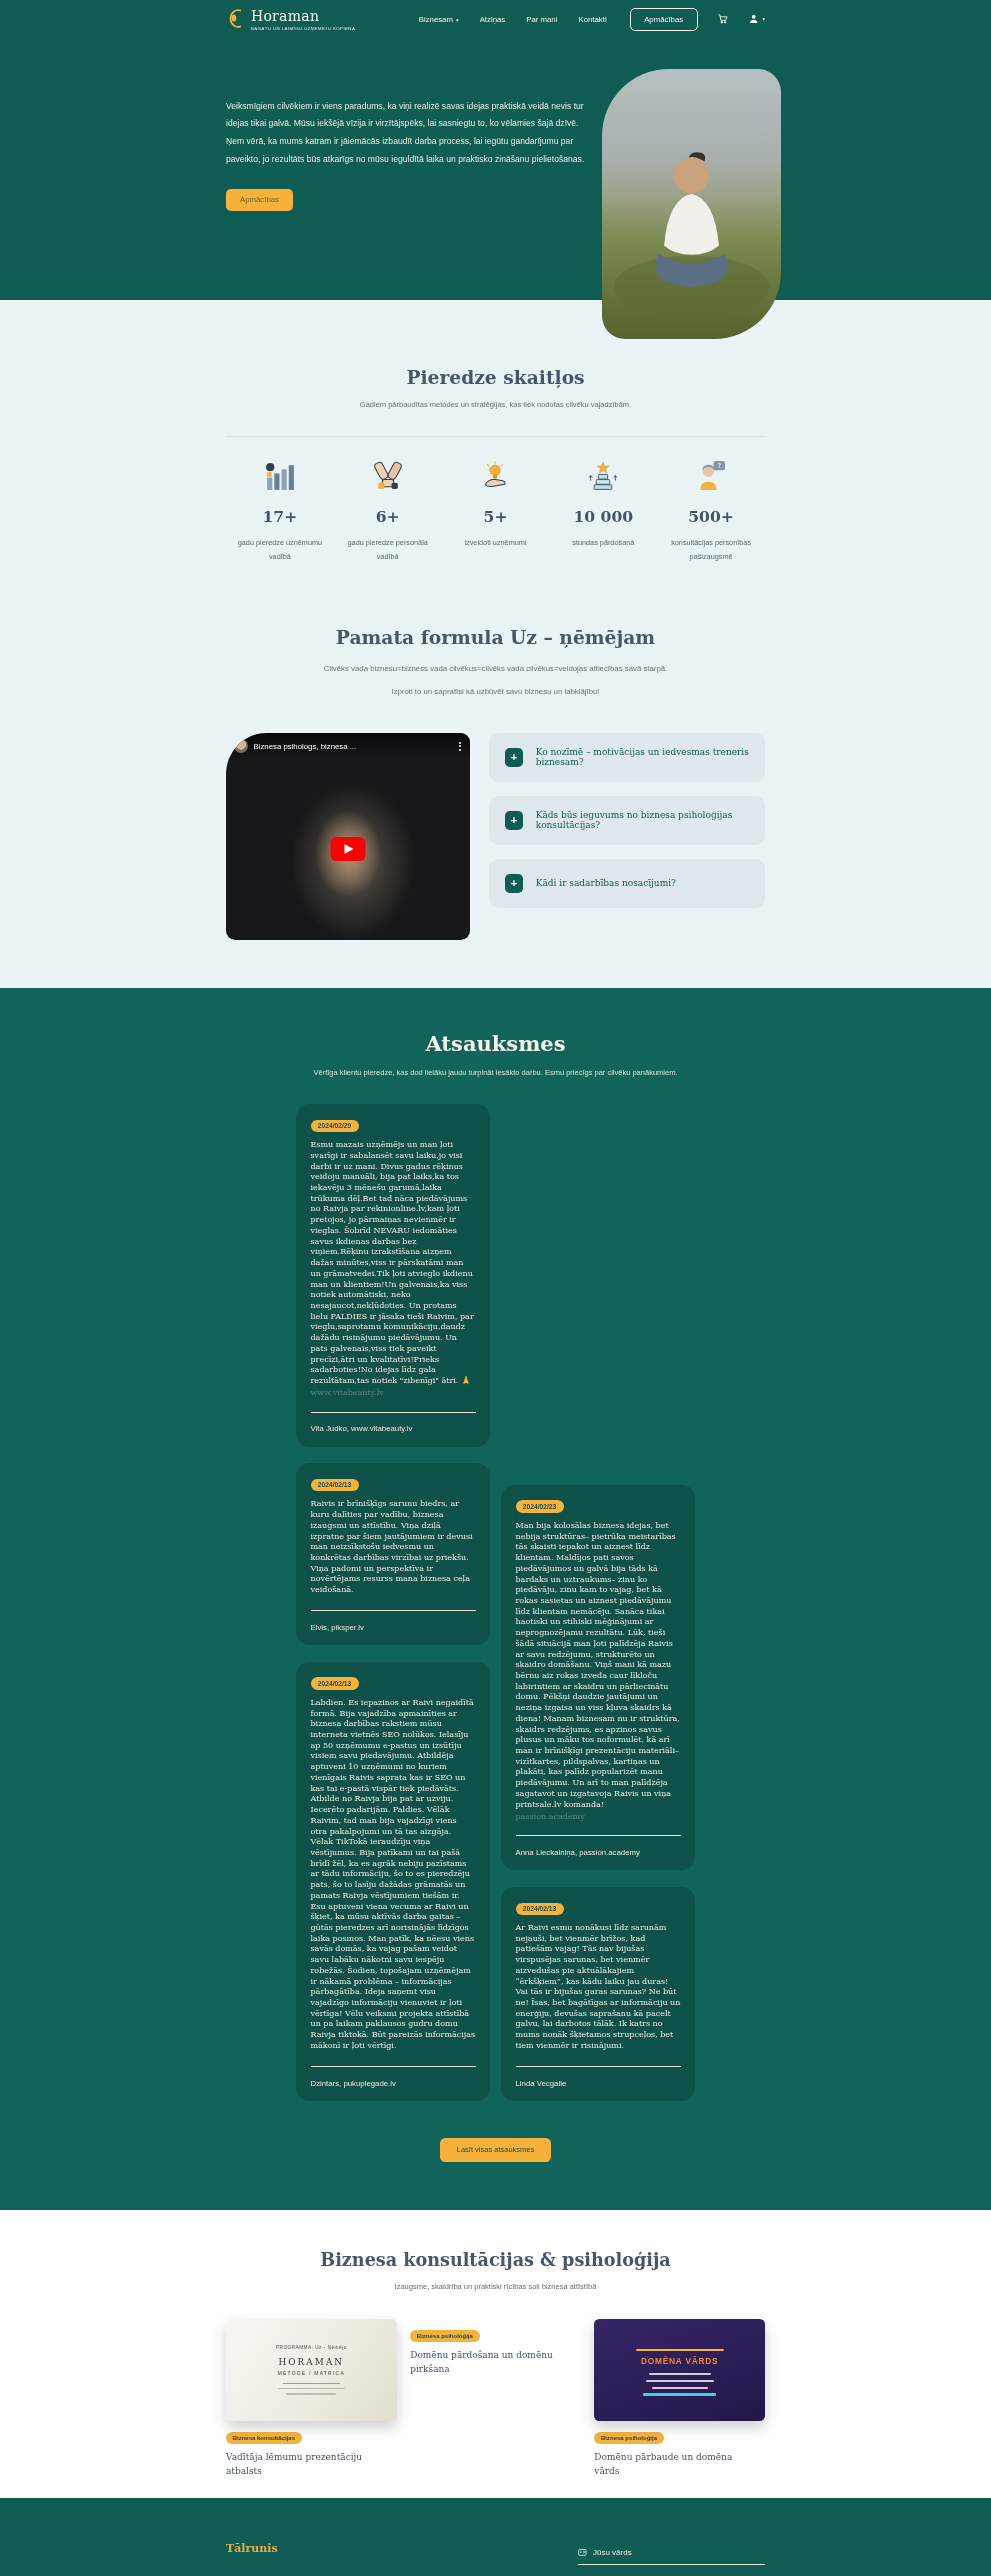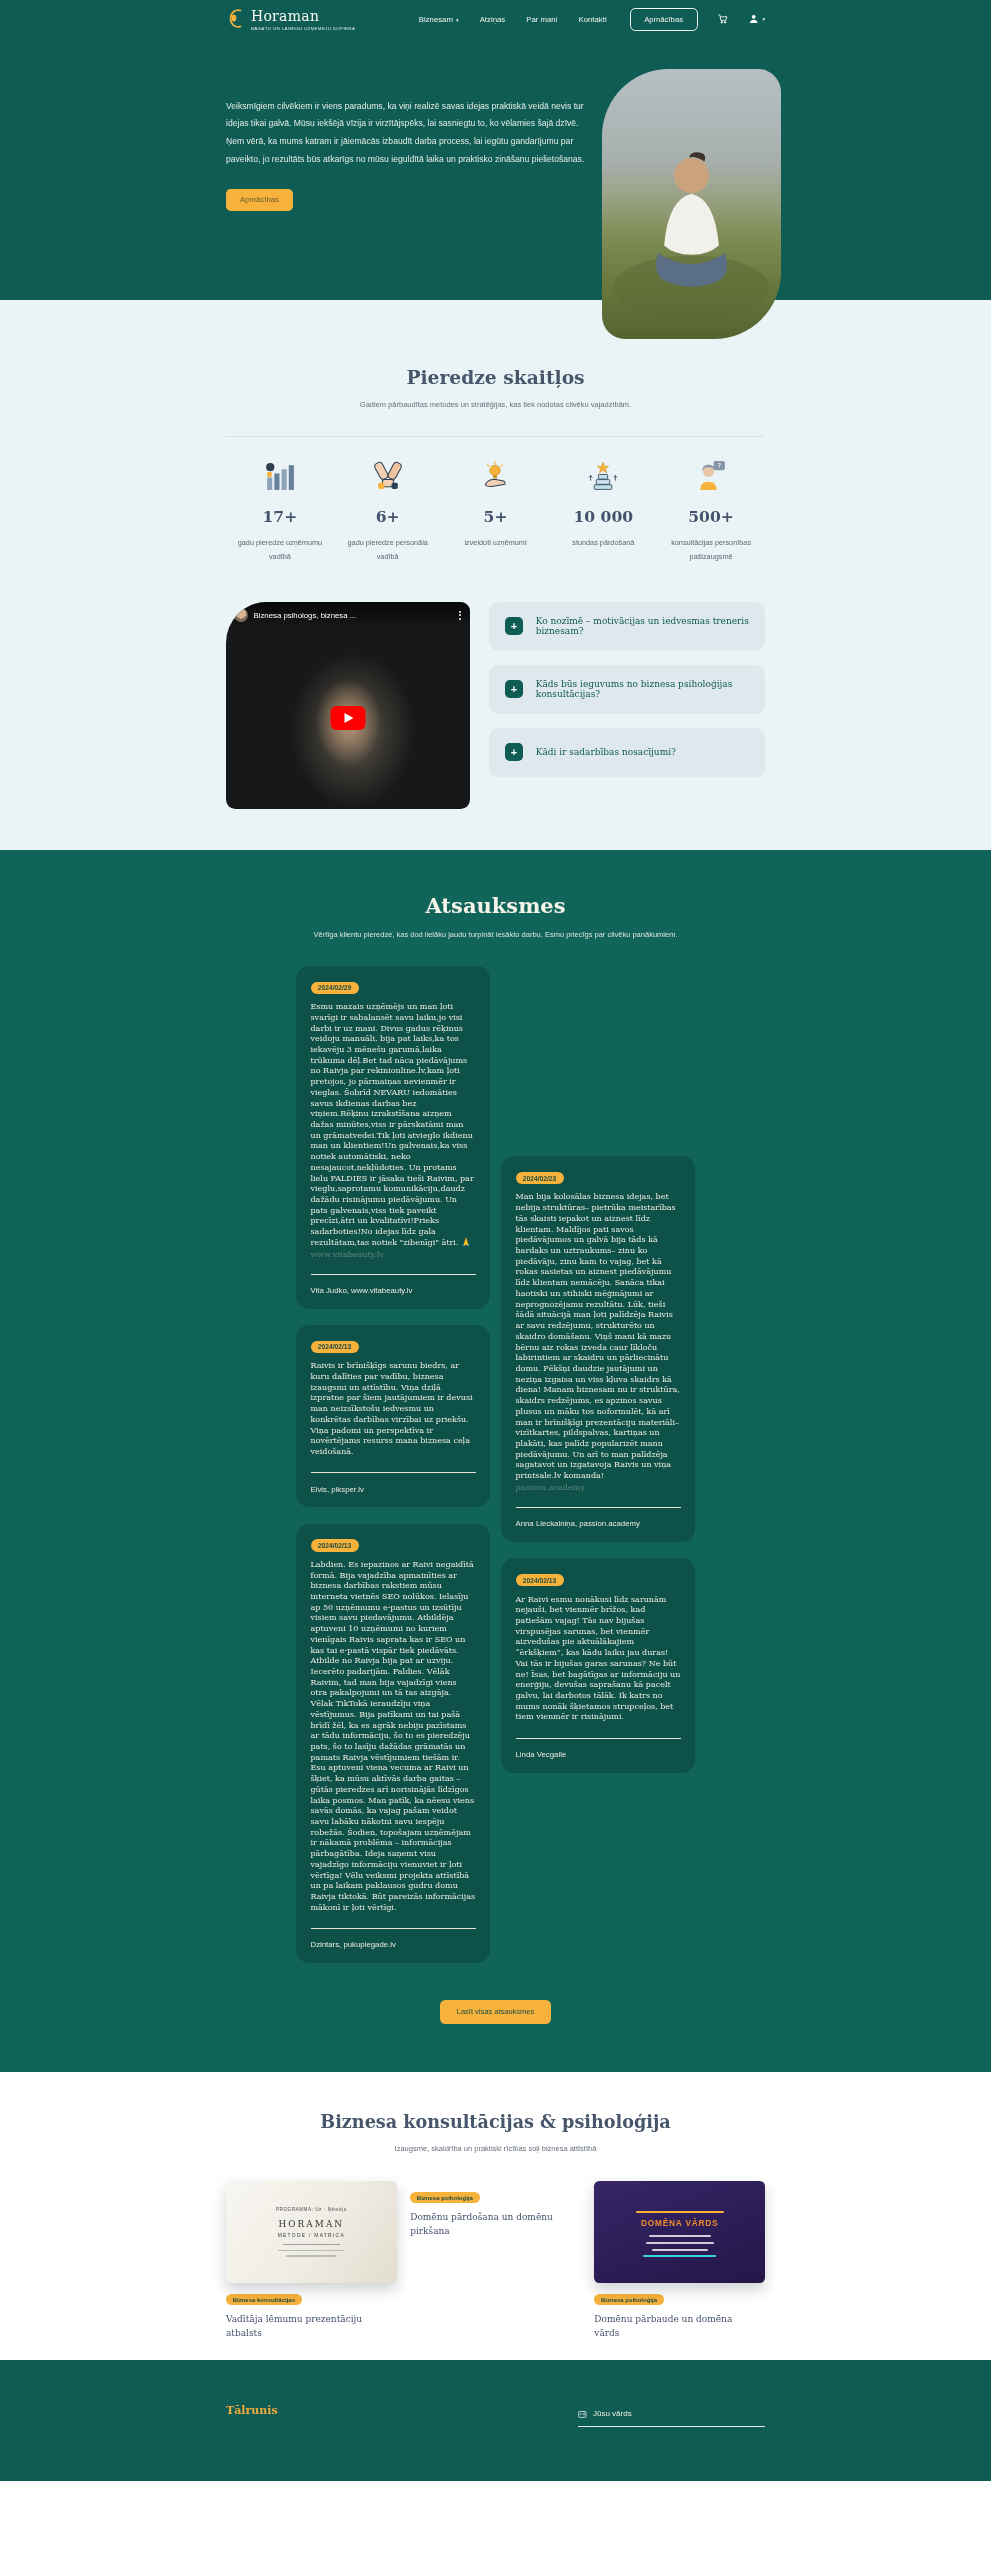--- a/index.html
+++ b/index.html
@@ -32,21 +32,21 @@
   .hero h1 .hl{color:var(--yellow)}
   .hero p{margin-top:18.7px;width:363px;font-size:8.6px;line-height:2.05;color:#E7EEE8}
   .btn-yellow{display:inline-block;background:var(--yellow);border:none;border-radius:4.7px;
     padding:6.2px 14px;font-size:7.8px;color:#6D6033;cursor:pointer;font-family:var(--sans)}
   .hero .btn-yellow{margin-top:21px}
   .hero-photo{position:absolute;top:30px;right:-15.6px;width:179px;height:270px;
     border-radius:67px 23px 67px 23px;overflow:hidden;
     background:linear-gradient(180deg,#b6bfc2 0%,#a8b0ae 34%,#99a184 48%,#7e8c55 62%,#66763c 82%,#556331 100%)}
 
   
-  .light{background:var(--light);padding:66px 0 5px;position:relative;z-index:1}
+  .light{background:var(--light);padding:66px 0 12px;position:relative;z-index:1}
   .sec-title{font-family:var(--serif);font-size:18.7px;color:var(--head);text-align:center;font-weight:600}
   .sec-sub{font-size:7.5px;color:var(--muted);text-align:center;margin-top:12.4px}
   .stats-rule{border-top:0.5px solid #D8E3E8;margin-top:27px}
   .stats{display:flex;padding-top:23px}
   .stat{flex:1;text-align:center}
   .stat .val{font-family:var(--serif);font-size:15.6px;font-weight:700;color:#44536B;margin-top:12.4px;white-space:nowrap}
   .stat .lab{font-size:7.3px;color:#5A6673;margin-top:10.4px;line-height:1.95;max-width:93px;margin-left:auto;margin-right:auto}
 
   .formula{margin-top:61px}
   .formula .l1{font-size:7.8px;color:var(--muted);text-align:center;margin-top:16.6px}
@@ -71,21 +71,21 @@
   .accordion{flex:1;display:flex;flex-direction:column;gap:14px}
   .acc-item{background:var(--acc-bg);border-radius:9.3px;padding:14px 15.6px;display:flex;align-items:center;gap:12.4px;cursor:pointer;min-height:49px}
   .plus{width:18.7px;height:18.7px;flex:none;border-radius:4.7px;background:var(--teal);color:#fff;
     display:flex;align-items:center;justify-content:center;font-size:11px;font-weight:bold}
   .acc-q{font-family:var(--serif);font-size:9px;color:#0F5A52}
 
   
   .dark{background:var(--teal-sec);padding:43px 0 48px}
   .dark .sec-title{color:#F6F3E9;font-size:21px}
   .dark .sec-sub{color:#D8E3DB}
-  .t-cols{width:399px;margin:27px auto 0;display:flex;gap:11px;align-items:center}
+  .t-cols{width:399px;margin:27px auto 0;display:flex;gap:11px;align-items:flex-end}
   .t-col{flex:1;display:flex;flex-direction:column;gap:16.6px}
   .t-card{background:var(--card);border-radius:13.5px;padding:15.6px 14.5px 13.5px}
   .badge{display:inline-block;background:var(--yellow);color:#1C4A42;border-radius:7.8px;
     padding:2.6px 7.3px;font-size:6.7px;font-weight:bold}
   .t-text{font-family:var(--serif);font-size:8px;line-height:1.34;color:var(--cream);margin-top:8.3px}
   .t-link{font-family:var(--serif);font-size:8px;color:rgba(240,235,225,.32);margin-top:1.6px}
   .t-hr{border:none;border-top:0.5px solid #E8E4D8;margin-top:14.5px}
   .t-author{font-size:7.8px;color:#EDEAE0;margin-top:11.4px}
   .more-row{text-align:center;margin-top:37px}
   .btn-more{background:var(--yellow);border:none;border-radius:5.2px;padding:7.3px 16.6px;
@@ -266,20 +266,25 @@
               <circle cx="28" cy="22" r="11" fill="#e8c6a8"></circle>
               <path d="M16 22 q0 -14 12 -13 q13 -1 12 13 q-3 -9 -12 -8 q-9 -1 -12 8z" fill="#8d9aa8"></path>
               <path d="M12 58 q0 -16 16 -16 q16 0 16 16z" fill="#F7B23B"></path>
             </svg>
         </span>
         <div class="val">500+</div>
         <div class="lab">konsultācijas personības pašizaugsmē</div>
       </div>
     </div>
 
+    <div class="formula">
+      <h2 class="sec-title">Pamata formula Uz – ņēmējam</h2>
+      <p class="l1">Cilvēks vada biznesu=bizness vada cilvēkus=cilvēks vada cilvēkus=veidojas attiecības savā starpā.</p>
+      <p class="l2">Izproti to un sapratīsi kā uzbūvēt savu biznesu un labklājību!</p>
+    </div>
 
     <div class="media-row">
       <div class="video">
         <div class="vid-top">
           <span class="vid-avatar"></span>
           <span class="vid-title">Biznesa psihologs, biznesa ...</span>
           <span class="kebab">
               <i></i>
               <i></i>
               <i></i>

